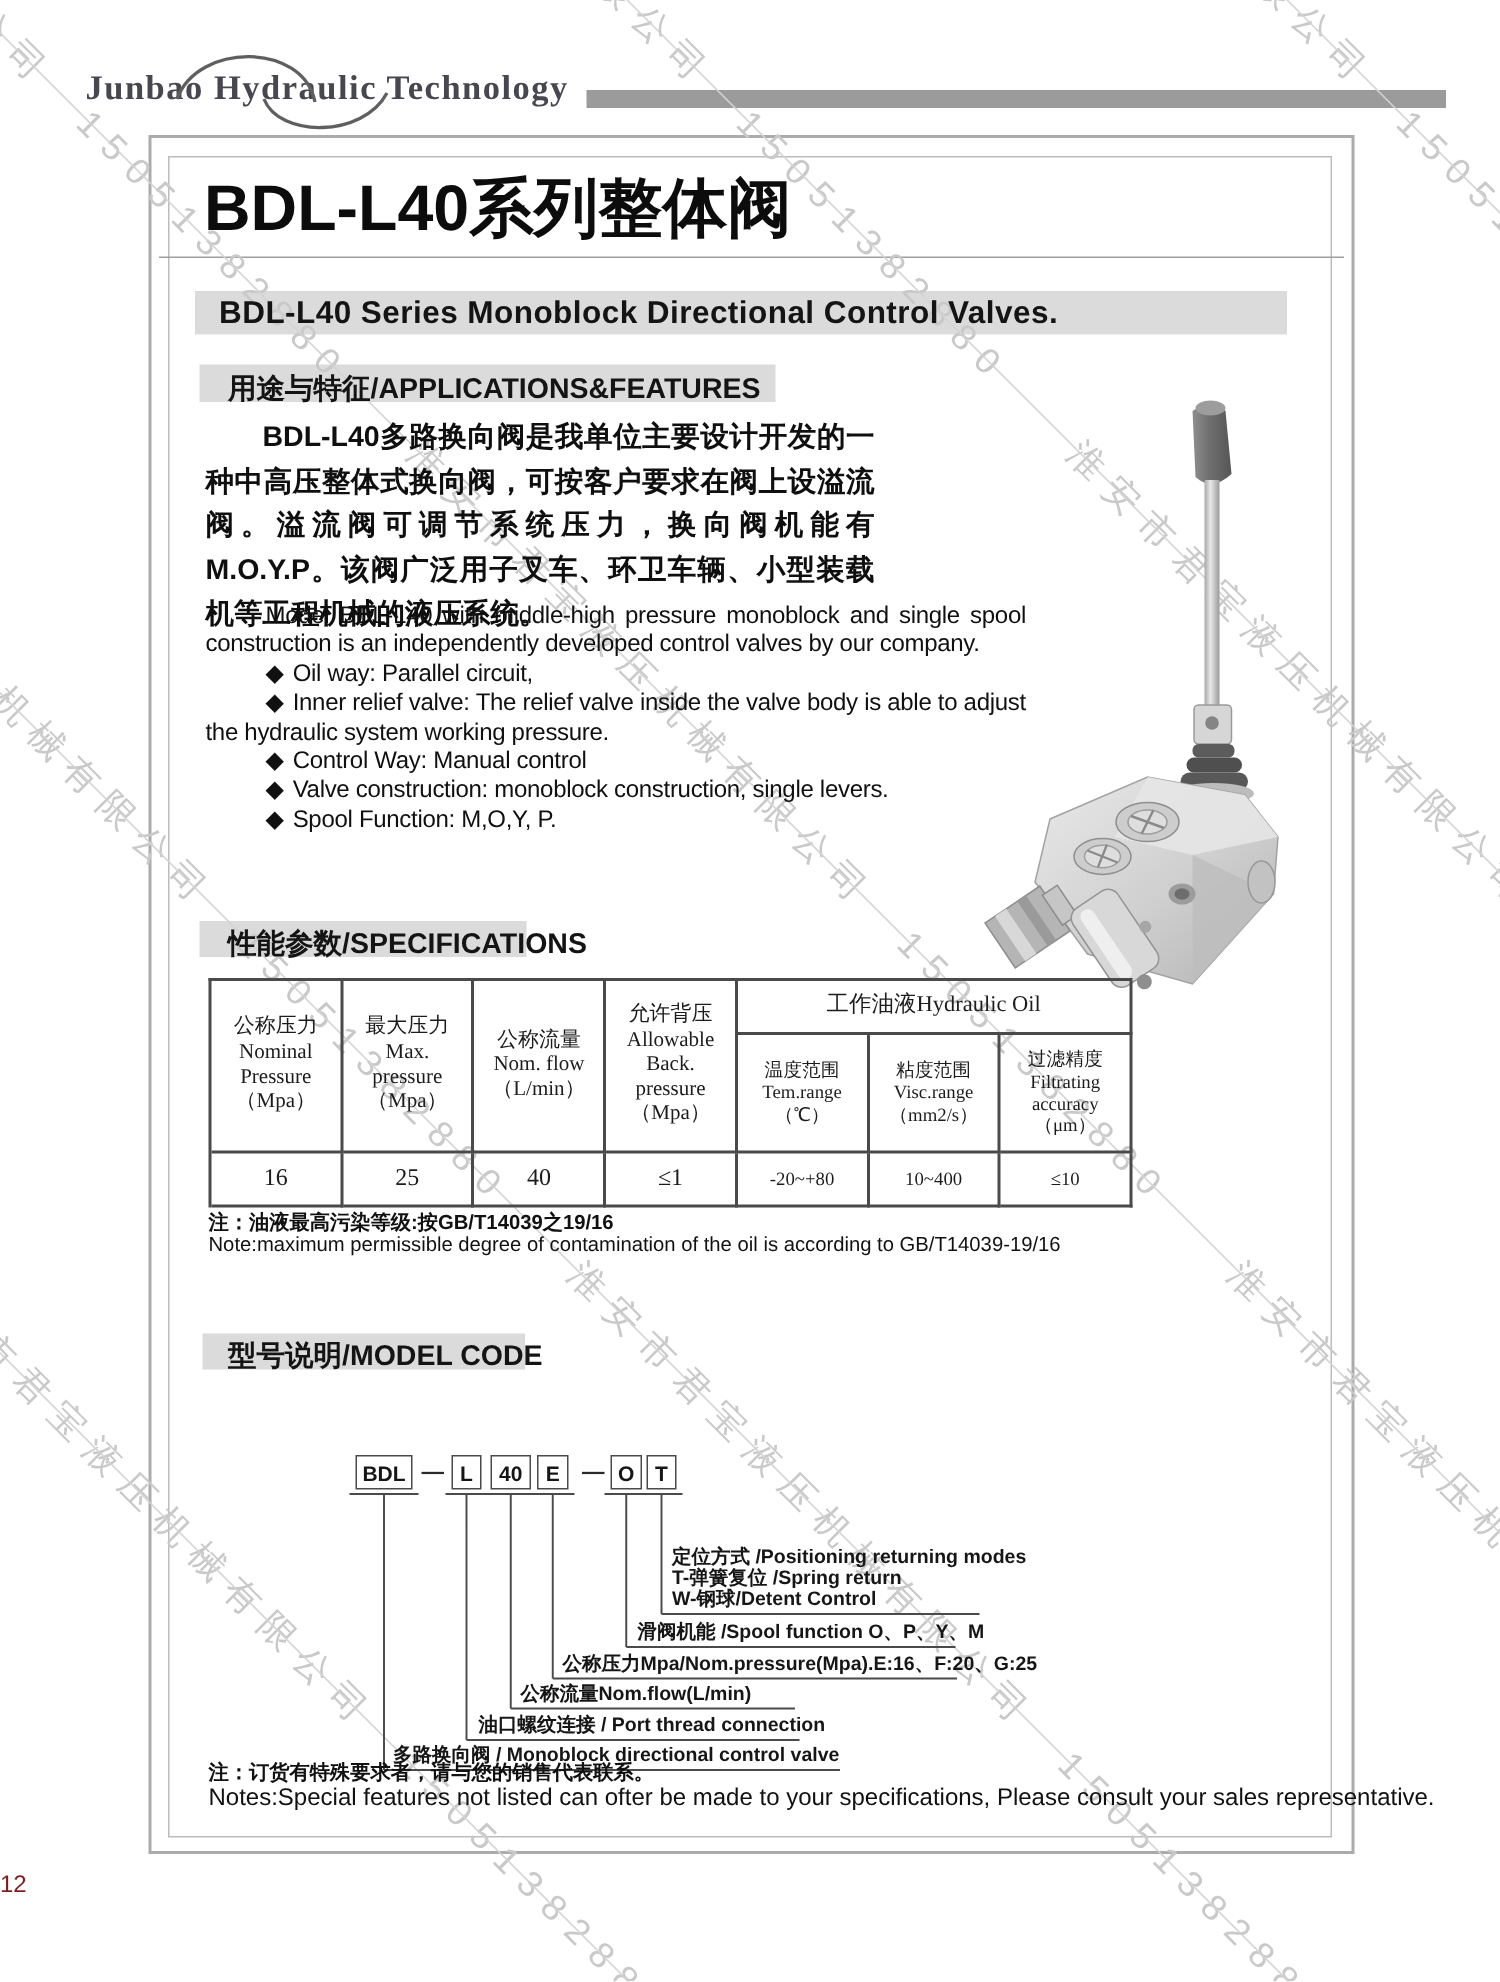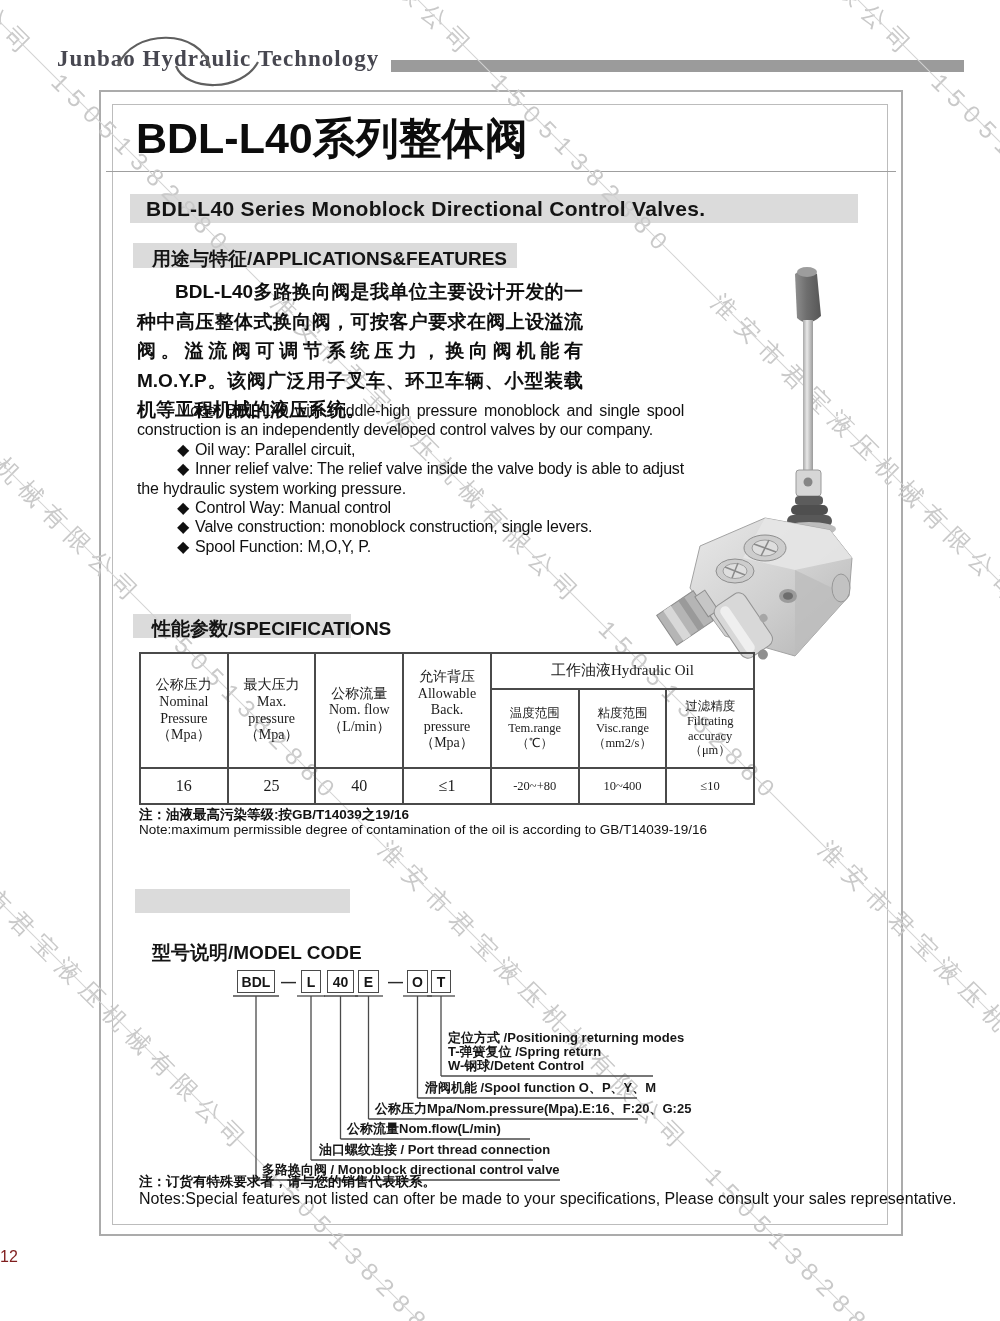--- a/index.html
+++ b/index.html
@@ -33,21 +33,21 @@
   .page-title{left:136px;top:110px;font-size:43px;font-weight:bold;color:#0c0c0c;letter-spacing:0px;}
   .subtitle-bar{left:130px;top:194px;width:728px;height:29px;background:#dbdbdb;}
   .subtitle-text{left:146px;top:197px;font-size:21px;font-weight:bold;color:#141414;letter-spacing:0.3px;}
   .bar{background:#dbdbdb;}
   .app-bar{left:133px;top:243px;width:384px;height:25px;}
   .spec-bar{left:133px;top:614px;width:218px;height:24px;}
   .model-bar{left:135px;top:889px;width:215px;height:24px;}
   .sec-heading{font-size:19px;font-weight:bold;color:#141414;}
   .app-heading{left:152px;top:246px;}
   .spec-heading{left:152px;top:616px;}
-  .model-heading{left:152px;top:940px;}
+  .model-heading{left:152px;top:891px;}
 
   
   .para-cn{left:137px;top:277px;width:446px;font-size:19px;font-weight:700;line-height:29.5px;
            text-indent:2em;text-align:justify;color:#0f0f0f;}
   .en-block{left:137px;top:401px;width:547px;font-size:16px;line-height:19.4px;
             letter-spacing:-0.2px;color:#101010;}
   .para-en{text-indent:40px;text-align:justify;margin:0 0 0 0;}
   .bullet{text-indent:40px;margin:0;}
   .bullet .glyph{margin-right:6px;}
 

